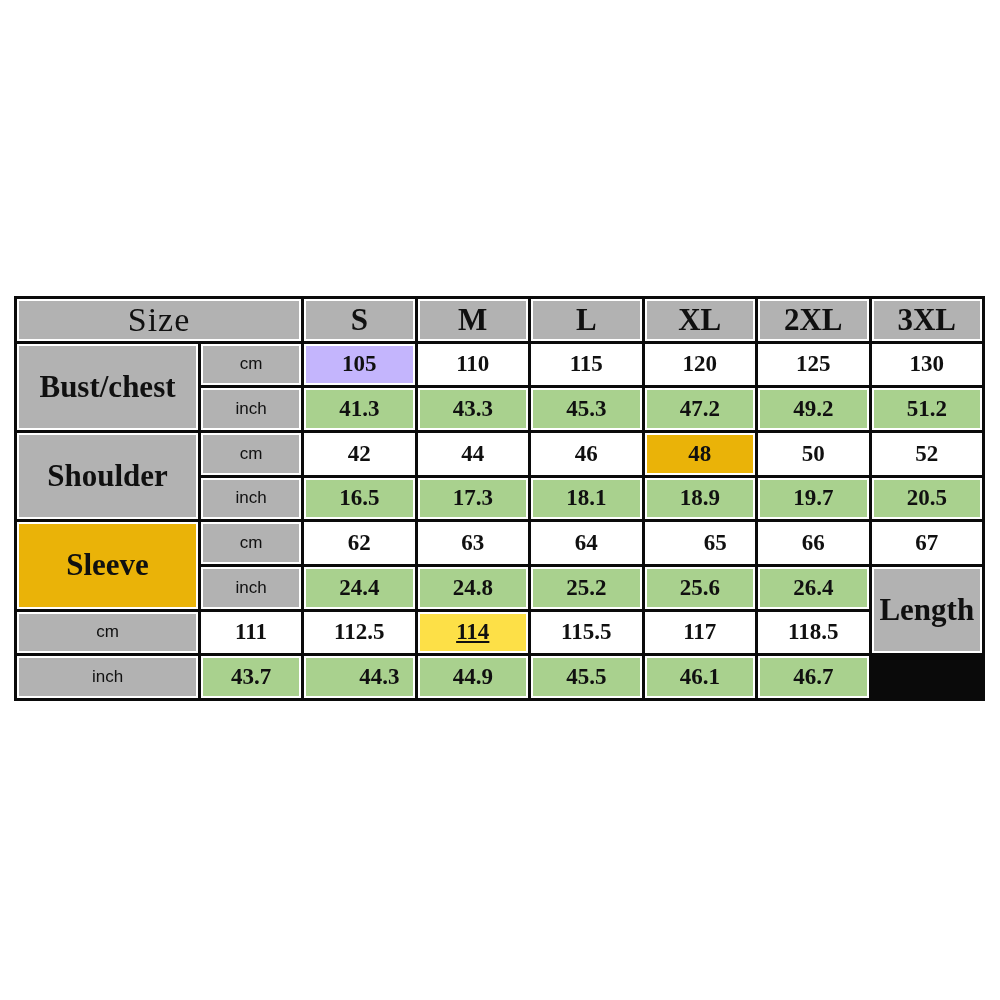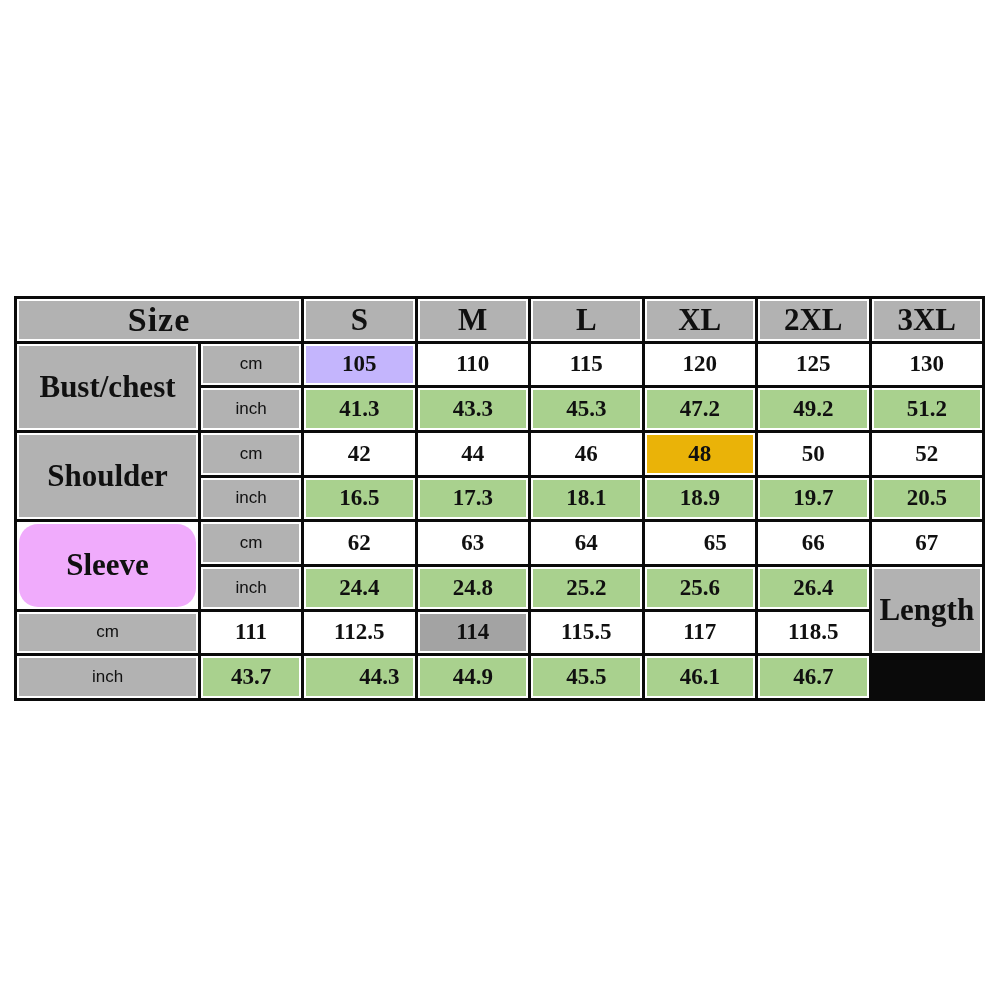--- a/index.html
+++ b/index.html
@@ -32,21 +32,21 @@
     position: absolute;
     inset: 2px;
     display: flex;
     align-items: center;
     justify-content: center;
     color: #101010;
     white-space: nowrap;
   }
   .span-cols-2 { grid-column: span 2; }
   .span-rows-2 { grid-row: span 2; }
-  .txt-title  { font-size: 34px; font-weight: bold; letter-spacing: 1px; }
+  .txt-title  { font-size: 34px; font-weight: normal; letter-spacing: 1px; }
   .txt-header { font-size: 31px; font-weight: bold; }
   .txt-label  { font-size: 31px; font-weight: bold; }
   .txt-unit   { font-family: Liberation Sans, sans-serif; font-size: 17px; color: #1c1c1c; }
   .txt-value  { font-size: 23px; font-weight: bold; }
 </style>
 </head>
 <body>
 
 <div class="size-chart" style="background: rgb(10, 10, 10); border-color: rgb(10, 10, 10);">
     <div class="cell span-cols-2">
@@ -154,21 +154,21 @@
     <div class="cell">
       <div class="fill txt-value" style="background: rgb(169, 209, 142);">18.9</div>
     </div>
     <div class="cell">
       <div class="fill txt-value" style="background: rgb(169, 209, 142);">19.7</div>
     </div>
     <div class="cell">
       <div class="fill txt-value" style="background: rgb(169, 209, 142);">20.5</div>
     </div>
     <div class="cell span-rows-2">
-      <div class="fill txt-label" style="background: #f0abfc; border-radius: 19px;">Sleeve</div>
+      <div class="fill txt-label" style="background: #eab308;">Sleeve</div>
     </div>
     <div class="cell">
       <div class="fill txt-unit" style="background: rgb(178, 178, 178);">cm</div>
     </div>
     <div class="cell">
       <div class="fill txt-value" style="background: rgb(255, 255, 255);">62</div>
     </div>
     <div class="cell">
       <div class="fill txt-value" style="background: rgb(255, 255, 255);">63</div>
     </div>
@@ -208,21 +208,21 @@
     <div class="cell">
       <div class="fill txt-unit" style="background: rgb(178, 178, 178);">cm</div>
     </div>
     <div class="cell">
       <div class="fill txt-value" style="background: rgb(255, 255, 255);">111</div>
     </div>
     <div class="cell">
       <div class="fill txt-value" style="background: rgb(255, 255, 255);">112.5</div>
     </div>
     <div class="cell">
-      <div class="fill txt-value" style="background: #a3a3a3;">114</div>
+      <div class="fill txt-value" style="background: #fde047; text-decoration: underline;">114</div>
     </div>
     <div class="cell">
       <div class="fill txt-value" style="background: rgb(255, 255, 255);">115.5</div>
     </div>
     <div class="cell">
       <div class="fill txt-value" style="background: rgb(255, 255, 255);">117</div>
     </div>
     <div class="cell">
       <div class="fill txt-value" style="background: rgb(255, 255, 255);">118.5</div>
     </div>

